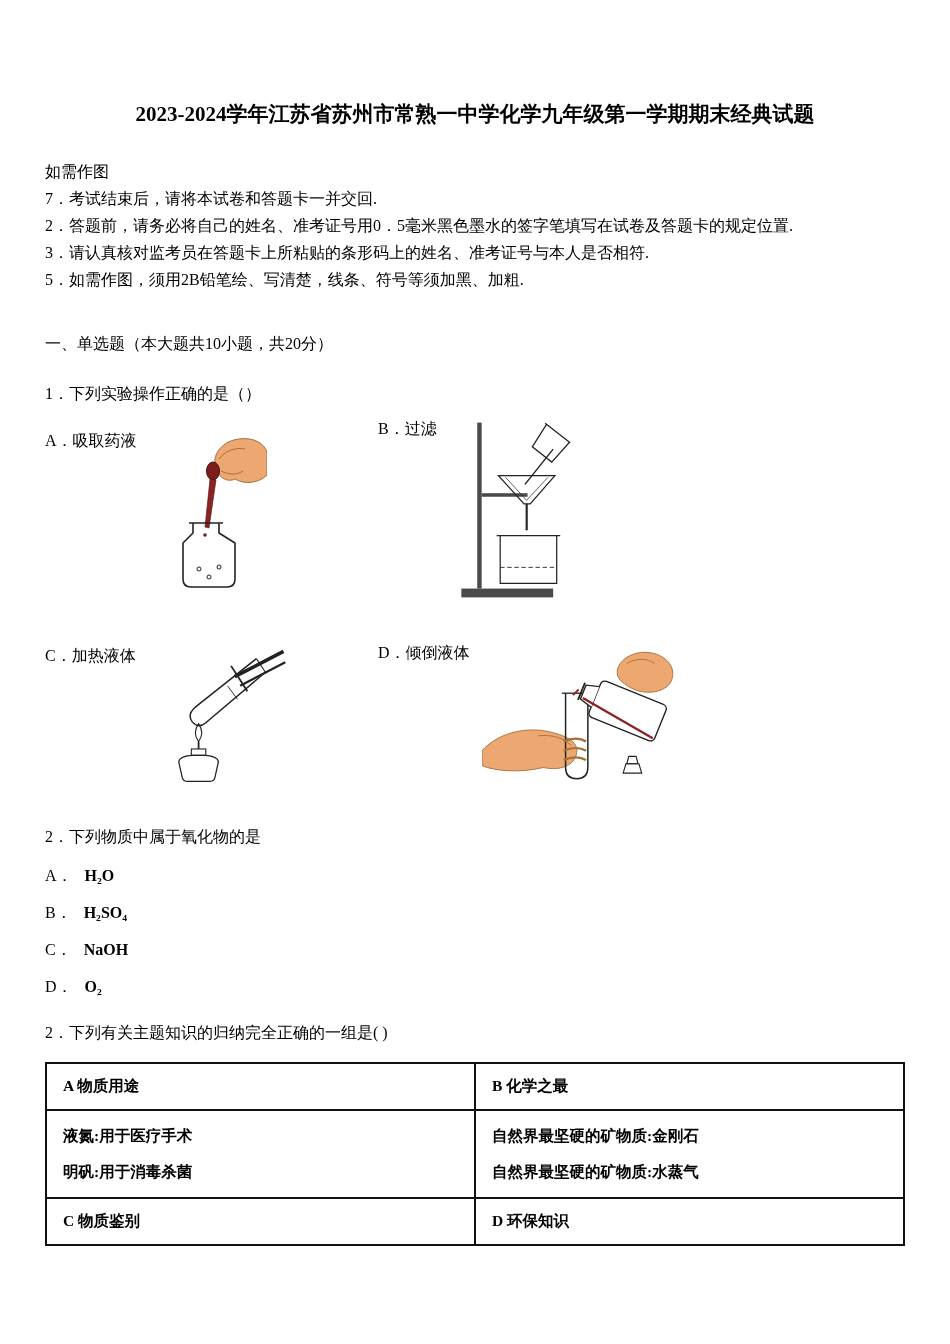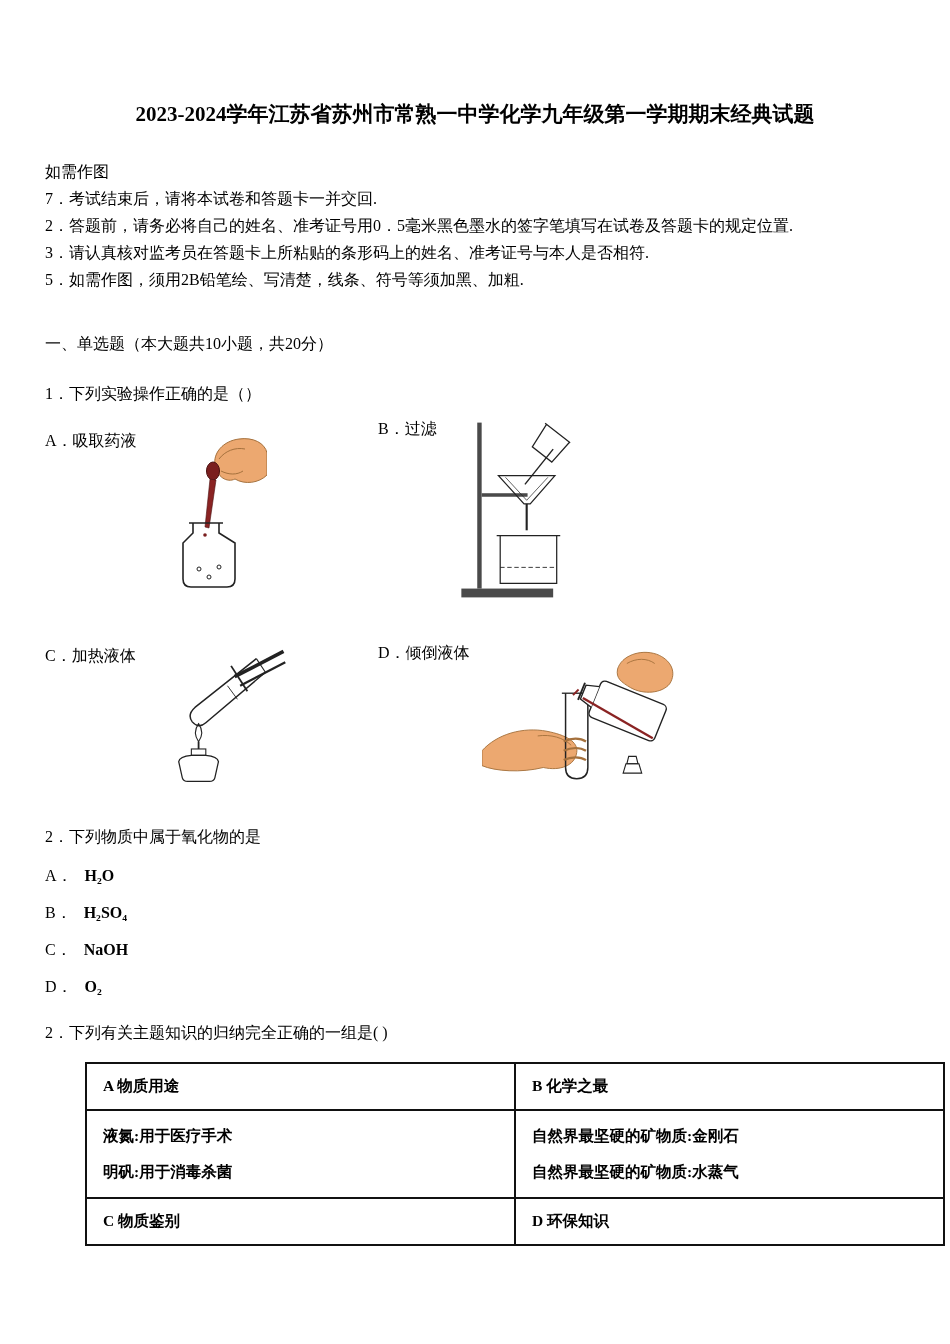--- a/index.html
+++ b/index.html
@@ -41,21 +41,20 @@
   .q2-option { margin-top: 15px; font-size: 16px; line-height: 22px; }
   .q2-option .letter { font-weight: 400; }
   .q2-option .formula { font-weight: 700; margin-left: 12px; }
 
   .q3-text { margin-top: 22px; font-size: 16px; line-height: 26px; }
 
   table.summary {
     width: 100%;
     border-collapse: collapse;
     margin-top: 16px;
-    margin-left: 40px;
   }
   table.summary td {
     border: 2px solid #111;
     width: 50%;
     padding: 12px 16px;
     font-size: 15.5px;
     font-weight: 700;
     vertical-align: top;
   }
   td.body-cell div { line-height: 26px; }

